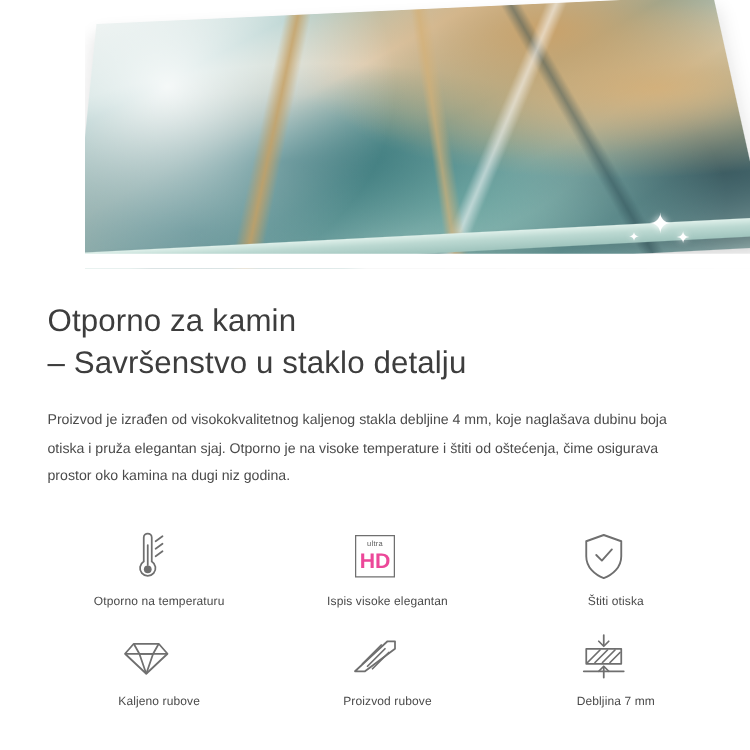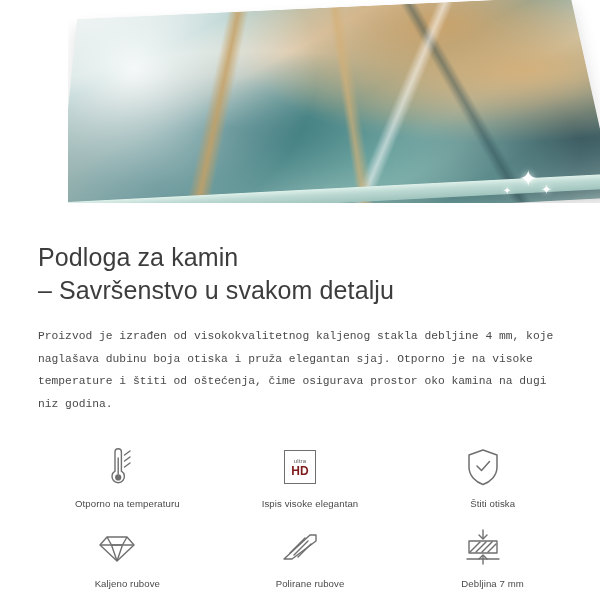--- a/index.html
+++ b/index.html
@@ -105,21 +105,20 @@
     margin: 0 0 18px 0;
     letter-spacing: 0.1px;
   }
   .title .line { display: block; }
   .desc {
     font-size: 11.3px;
     line-height: 2.0;
     color: #4a4a4a;
     margin: 0;
     max-width: 532px;
-    font-family: Liberation Mono, monospace;
   }
 
   
   .features {
     margin-top: 30px;
     padding: 0 26px;
     display: grid;
     grid-template-columns: repeat(3, 1fr);
     row-gap: 16px;
   }
@@ -152,23 +151,23 @@
     align-items: center;
     justify-content: center;
     line-height: 1;
   }
   .hd-box .ultra {
     font-size: 6px;
     color: #5d5d5d;
     letter-spacing: 0.2px;
   }
   .hd-box .hd {
-    font-size: 12px;
+    font-size: 17px;
     font-weight: bold;
-    color: #7f1d1d;
+    color: #ec4899;
     margin-top: 1px;
   }
 </style>
 </head>
 <body>
 
 <div class="page">
 
   <div class="hero">
     <div class="hero-plate">
@@ -177,22 +176,22 @@
     <div class="hero-edge"></div>
     <div class="hero-mask-left"></div>
     <div class="hero-mask-bottom"></div>
     <span class="sparkle s1">✦</span>
     <span class="sparkle s2">✦</span>
     <span class="sparkle s3">✦</span>
   </div>
 
   <div class="content">
     <h1 class="title">
-      <span class="line">Podloga za kamin</span>
-      <span class="line">– Savršenstvo u svakom detalju</span>
+      <span class="line">Otporno za kamin</span>
+      <span class="line">– Savršenstvo u staklo detalju</span>
     </h1>
     <p class="desc">Proizvod je izrađen od visokokvalitetnog kaljenog stakla debljine 4 mm, koje naglašava dubinu boja otiska i pruža elegantan sjaj. Otporno je na visoke temperature i štiti od oštećenja, čime osigurava prostor oko kamina na dugi niz godina.</p>
   </div>
 
   <div class="features">
 
     <div class="feature">
       <div class="feature-icon">
         <svg width="40" height="42" viewBox="0 0 40 42" fill="none" stroke="#6f6f6f" stroke-width="1.4" stroke-linecap="round">
           <path d="M18 6a3.2 3.2 0 0 1 6.4 0v19.2a6.2 6.2 0 1 1-6.4 0z"></path>
@@ -241,21 +240,21 @@
 
     <div class="feature">
       <div class="feature-icon">
         <svg width="40" height="32" viewBox="0 0 40 32" fill="none" stroke="#6f6f6f" stroke-width="1.4" stroke-linecap="round" stroke-linejoin="round">
           <path d="M4 28 L30 4 L36 4 L36 10 L12 28 Z" stroke-width="1.4"></path>
           <line x1="14" y1="24" x2="28" y2="10"></line>
           <line x1="18" y1="26" x2="31" y2="13"></line>
           <line x1="10" y1="22" x2="25" y2="7"></line>
         </svg>
       </div>
-      <div class="feature-label">Polirane rubove</div>
+      <div class="feature-label">Proizvod rubove</div>
     </div>
 
     <div class="feature">
       <div class="feature-icon">
         <svg width="40" height="40" viewBox="0 0 40 40" fill="none" stroke="#6f6f6f" stroke-width="1.4" stroke-linecap="round" stroke-linejoin="round">
           <line x1="20" y1="3" x2="20" y2="11"></line>
           <polyline points="16,8 20,12 24,8"></polyline>
           <rect x="6" y="14" width="28" height="12"></rect>
           <line x1="7" y1="25" x2="17" y2="15"></line>
           <line x1="13" y1="25" x2="23" y2="15"></line>

